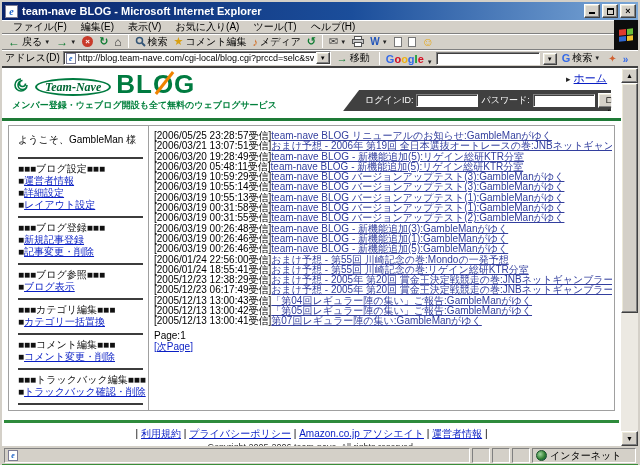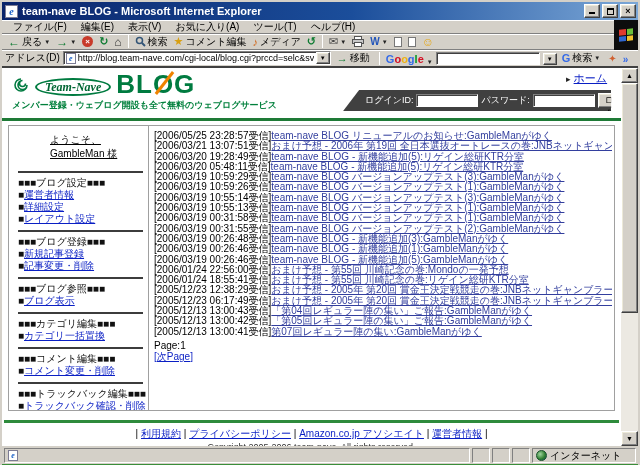--- a/index.html
+++ b/index.html
@@ -105,21 +105,21 @@
   .login-bar { position:absolute; top:22px; right:10px; height:21px; width:268px;
                background:#404040; display:flex; align-items:center; gap:3px;
                padding:0 6px 0 22px; clip-path:polygon(16px 0,100% 0,100% 100%,0 100%); }
   .login-bar label { color:#fff; font-size:9px; white-space:nowrap; }
   .login-input { width:62px; height:13px; font-size:9px; padding:0 2px; }
   .login-btn { font-size:9px; height:15px; padding:0 6px; }
 
   
   .main-box { margin:4px 6px 0 6px; height:286px; border:1px solid #a0a0a0; display:flex; background:#fff; }
   .sidebar { width:140px; border-right:1px solid #a0a0a0; padding:7px 5px 0 9px; overflow:hidden; }
-  .welcome { font-size:10px; text-decoration:underline; padding-bottom:5px;margin-left:32px; }
+  .welcome { font-size:10px; padding-bottom:5px; }
   .side-section { border-top:2px solid #3c3c3c; margin-top:5px; padding-top:4px; }
   .side-header { font-size:10px; color:#111; line-height:12px; white-space:nowrap; }
   .side-link { font-size:10px; line-height:12px; white-space:nowrap; }
   .side-link .sq { color:#111; }
   .side-link a { color:#0a1fc4; }
 
   .entrycol { flex:1; padding:5px 2px 0 5px; overflow:hidden; }
   .entry { font-size:10px; line-height:10.3px; white-space:nowrap; overflow:hidden; }
   .etime { color:#000; }
   .entry a { color:#333f9e; }
@@ -337,21 +337,20 @@
               </div>
             </div>
         </div>
         <div class="entrycol">
           <div id="entries">
               <div class="entry"><span class="etime">[2006/05/25 23:28:57受信]</span><a class="elink">team-nave BLOG リニューアルのお知らせ:GambleManがゆく</a></div>
               <div class="entry"><span class="etime">[2006/03/21 13:07:51受信]</span><a class="elink">おまけ予想 - 2006年 第19回 全日本選抜オートレースの巻:JNBネットギャンブラー</a></div>
               <div class="entry"><span class="etime">[2006/03/20 19:28:49受信]</span><a class="elink">team-nave BLOG - 新機能追加(5):リゲイン総研KTR分室</a></div>
               <div class="entry"><span class="etime">[2006/03/20 05:48:11受信]</span><a class="elink">team-nave BLOG - 新機能追加(5):リゲイン総研KTR分室</a></div>
               <div class="entry"><span class="etime">[2006/03/19 10:59:29受信]</span><a class="elink">team-nave BLOG バージョンアップテスト(3):GambleManがゆく</a></div>
-              <div class="entry"><span class="etime">[2006/03/19 10:59:26受信]</span><a class="elink">team-nave BLOG バージョンアップテスト(1):GambleManがゆく</a></div>
               <div class="entry"><span class="etime">[2006/03/19 10:55:14受信]</span><a class="elink">team-nave BLOG バージョンアップテスト(3):GambleManがゆく</a></div>
               <div class="entry"><span class="etime">[2006/03/19 10:55:13受信]</span><a class="elink">team-nave BLOG バージョンアップテスト(1):GambleManがゆく</a></div>
               <div class="entry"><span class="etime">[2006/03/19 00:31:58受信]</span><a class="elink">team-nave BLOG バージョンアップテスト(1):GambleManがゆく</a></div>
               <div class="entry"><span class="etime">[2006/03/19 00:31:55受信]</span><a class="elink">team-nave BLOG バージョンアップテスト(2):GambleManがゆく</a></div>
               <div class="entry"><span class="etime">[2006/03/19 00:26:48受信]</span><a class="elink">team-nave BLOG - 新機能追加(3):GambleManがゆく</a></div>
               <div class="entry"><span class="etime">[2006/03/19 00:26:46受信]</span><a class="elink">team-nave BLOG - 新機能追加(1):GambleManがゆく</a></div>
               <div class="entry"><span class="etime">[2006/03/19 00:26:46受信]</span><a class="elink">team-nave BLOG - 新機能追加(5):GambleManがゆく</a></div>
               <div class="entry"><span class="etime">[2006/01/24 22:56:00受信]</span><a class="elink">おまけ予想 - 第55回 川崎記念の巻:Mondoの一発予想</a></div>
               <div class="entry"><span class="etime">[2006/01/24 18:55:41受信]</span><a class="elink">おまけ予想 - 第55回 川崎記念の巻:リゲイン総研KTR分室</a></div>
               <div class="entry"><span class="etime">[2005/12/23 12:38:29受信]</span><a class="elink">おまけ予想 - 2005年 第20回 賞金王決定戦競走の巻:JNBネットギャンブラー</a></div>

